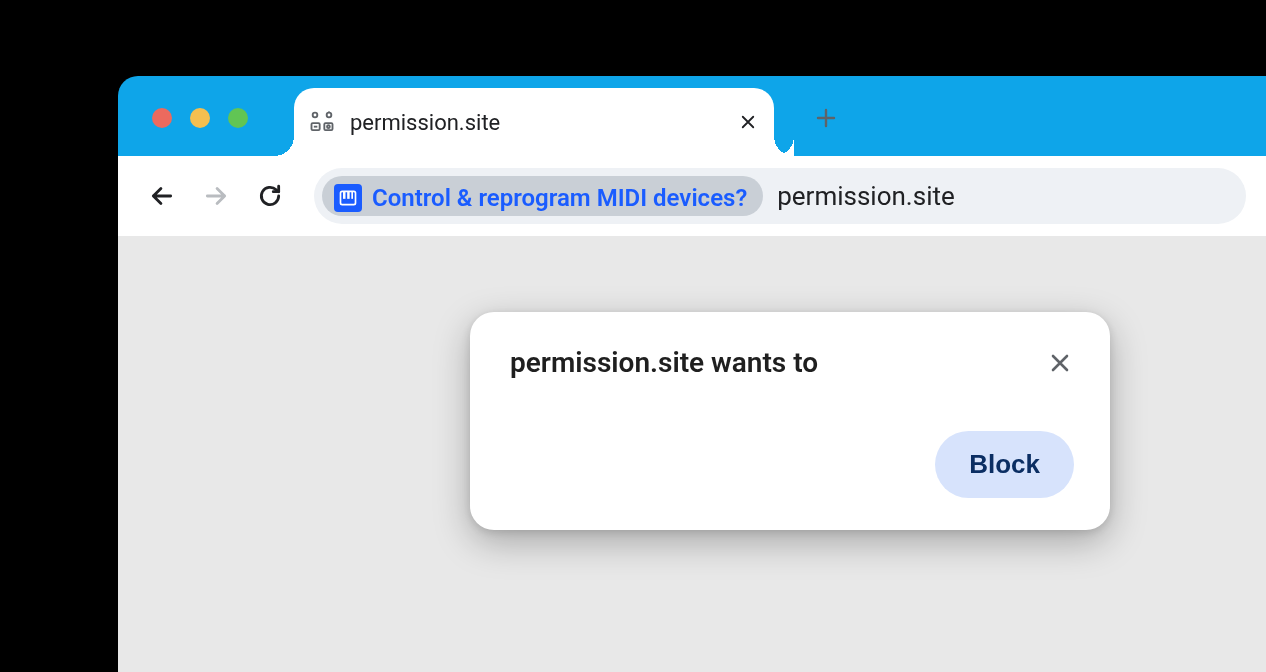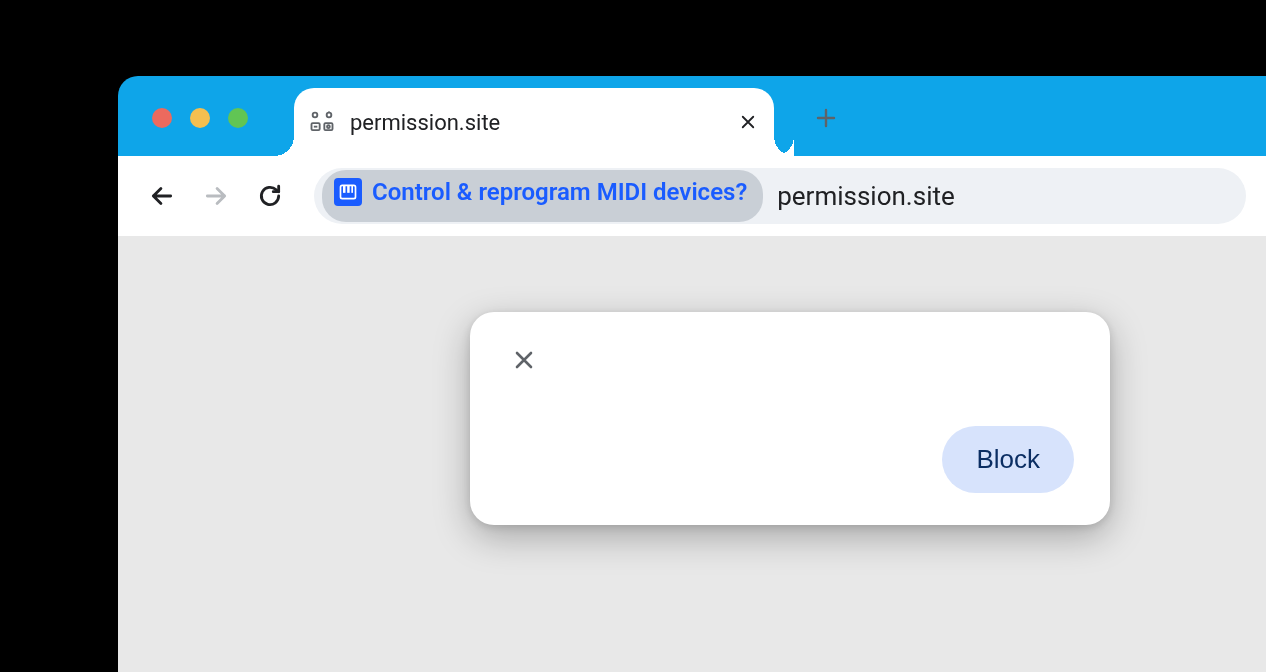--- a/index.html
+++ b/index.html
@@ -128,21 +128,21 @@
     padding: 0 16px 0 8px;
     gap: 14px;
     min-width: 0;
   }
   .chip {
     display:flex;
     align-items:center;
     gap:10px;
     background:#c9cfd6;
     border-radius: 24px;
-    padding: 8px 16px 16px 12px;
+    padding: 8px 16px 4px 12px;
     cursor:pointer;
   }
   .chip-icon {
     width:28px; height:28px;
     background:#1a5cff;
     border-radius:4px;
     display:flex; align-items:center; justify-content:center;
   }
   .chip-text {
     color:#1a5cff;
@@ -207,21 +207,21 @@
   .perm-actions {
     margin-top: 52px;
     display:flex;
     justify-content:flex-end;
     gap:22px;
   }
   .perm-btn {
     background:#d7e3fc;
     color:#0b2e63;
     font-size:26px;
-    font-weight:400;
+    font-weight:700;
     border:none;
     border-radius:34px;
     padding: 18px 34px;
     cursor:pointer;
   }
 
   svg { display:block; }
 </style>
 </head>
 <body>
@@ -295,20 +295,21 @@
         <span class="chip-text">Control &amp; reprogram MIDI devices?</span>
       </div>
       <span class="url-text">permission.site</span>
     </div>
   </div>
 
   <div class="content"></div>
 
   <div class="perm-popup">
     <div class="perm-header">
+      <div class="perm-title">permission.site wants to</div>
       <div class="perm-close">
         <svg viewBox="0 0 24 24" width="24" height="24" stroke="currentColor" stroke-width="2.6" stroke-linecap="round">
           <path d="M5 5l14 14M19 5L5 19"></path>
         </svg>
       </div>
     </div>
     <div class="perm-actions">
       <button class="perm-btn">Block</button>
     </div>
   </div>

